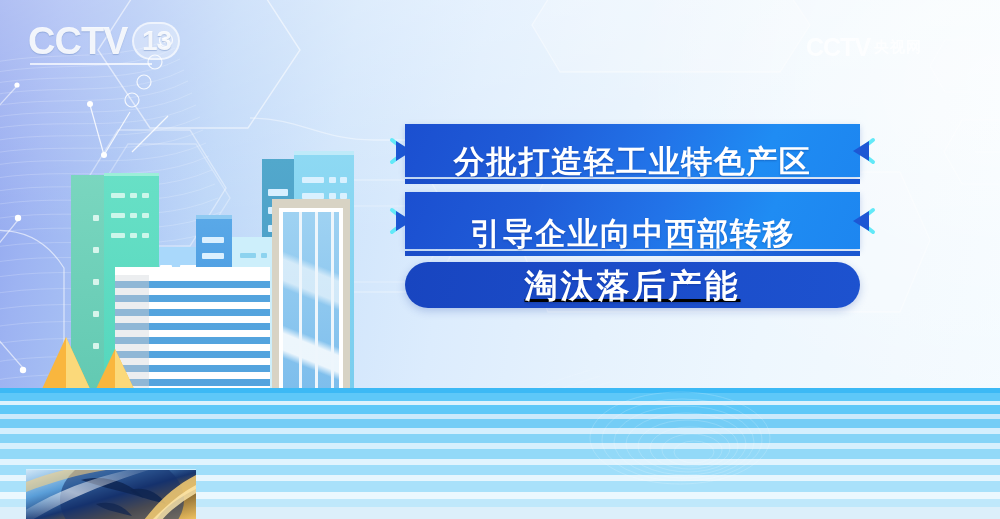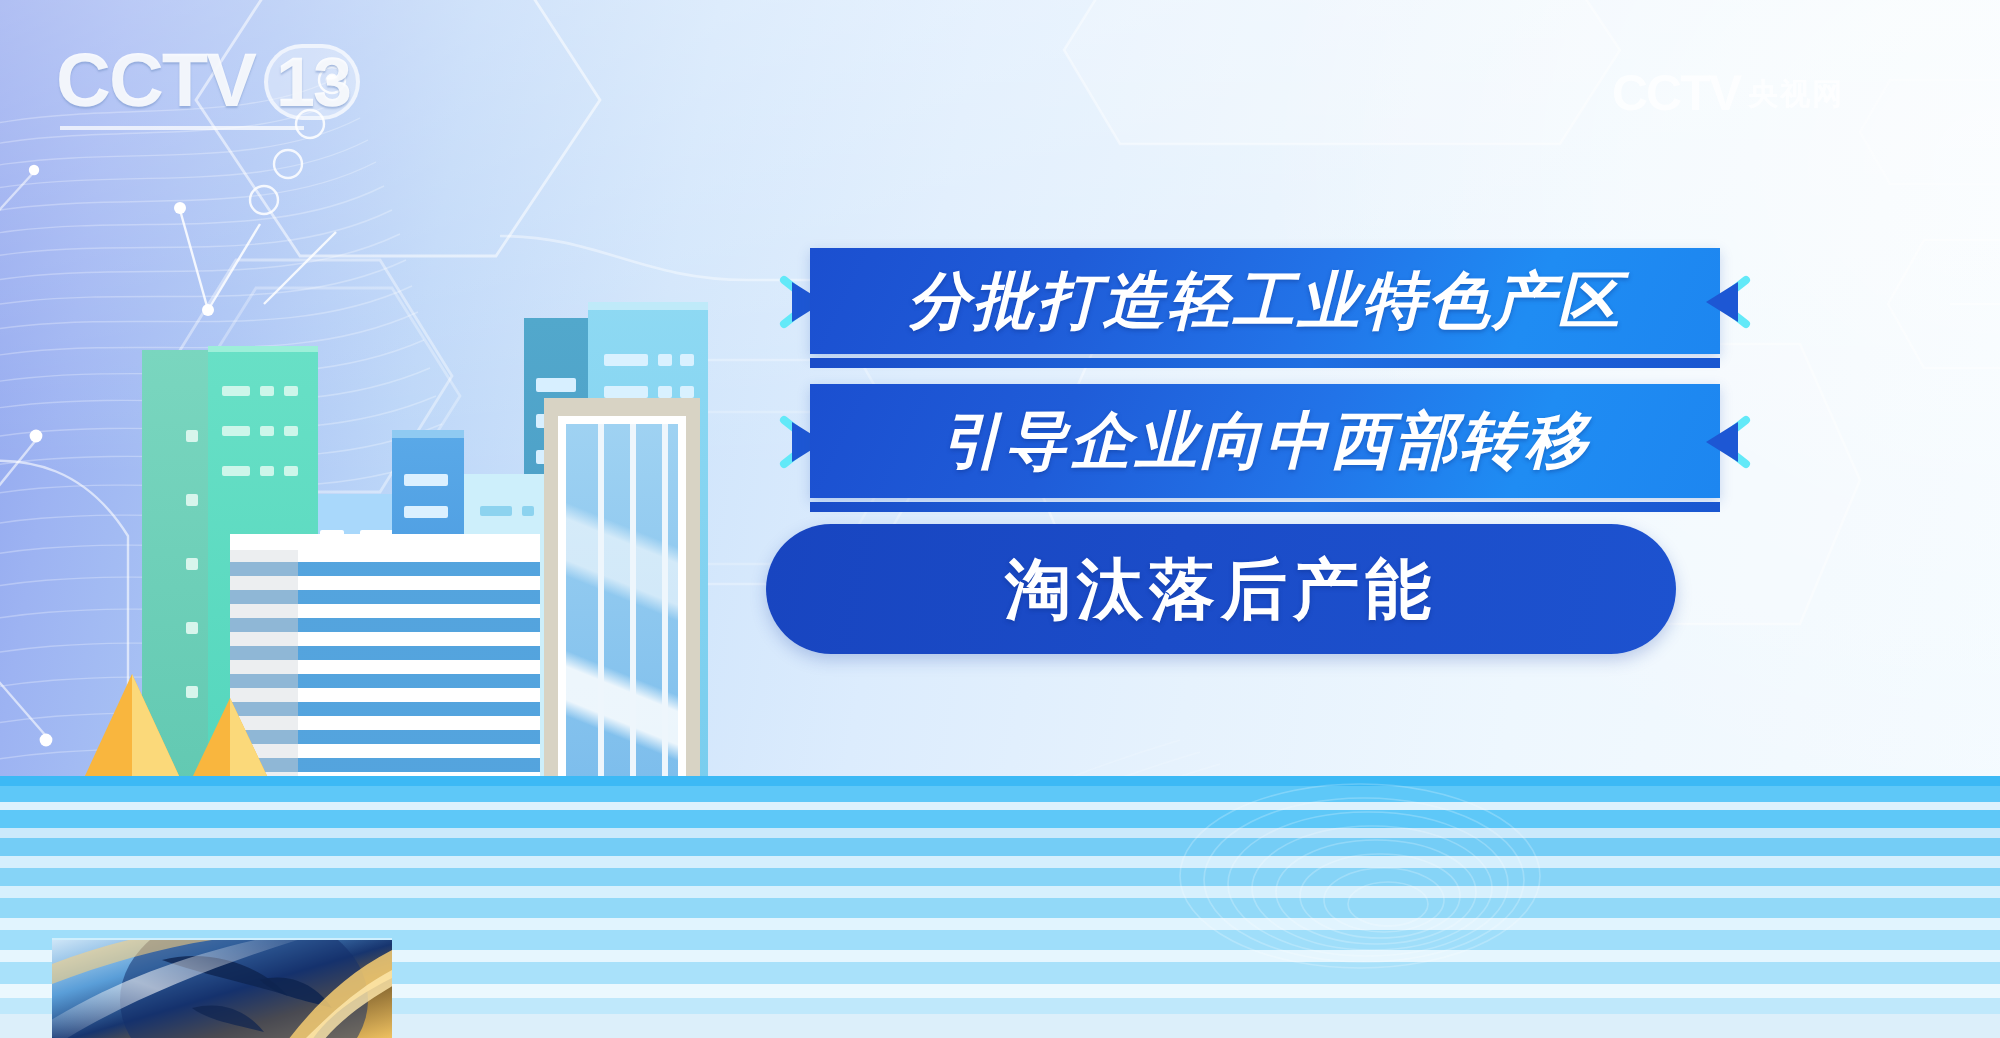--- a/index.html
+++ b/index.html
@@ -56,23 +56,22 @@
   
   .stripes{ position:absolute; left:0; top:388px; width:100%; height:131px; overflow:hidden; }
   .stripe{ position:absolute; left:0; width:100%; }
 
   
   .banner{ position:absolute; display:flex; align-items:center; justify-content:center; }
 
   .banner-body{
     position:relative; width:100%; height:100%;
     background:linear-gradient(115deg,#1b4fd0 0%,#1f5cd8 28%,#2273e8 55%,#1f8cf3 78%,#1d86f0 100%);
-    display:flex; align-items:center; justify-content:center;
+    display:flex; align-items:flex-end; justify-content:center;
     box-shadow:0 2px 6px rgba(30,80,180,.22);
-    font-style:italic;
   }
   .banner-body::after{
     content:""; position:absolute; left:0; right:0; bottom:-7px; height:5px;
     background:linear-gradient(90deg,#1a4cc8,#1f6fe2 55%,#1a56d0);
   }
   .banner-txt{
     color:#fff; font-size:31px; font-weight:bold; letter-spacing:1.5px;
     line-height:1; white-space:nowrap;
     text-shadow:0 1px 2px rgba(10,40,120,.35);
   }
@@ -93,21 +92,21 @@
     font-size:38px; font-weight:bold; letter-spacing:-1px; line-height:1;
     color:rgba(255,255,255,.88);
     text-shadow:0 1px 1px rgba(120,150,200,.55);
     display:flex; align-items:flex-end; gap:1px;
   }
   .logo-13{
     display:inline-flex; align-items:center; justify-content:center;
     min-width:48px; height:38px; border-radius:19px;
     background:rgba(255,255,255,.30);
     border:2px solid rgba(255,255,255,.62);
-    font-size:35px; margin-left:4px; padding:0 7px;
+    font-size:28px; margin-left:4px; padding:0 7px;
   }
   .logo-rule{ width:122px; height:2px; background:rgba(255,255,255,.72); margin:3px 0 3px 2px; }
   .logo-sub{
     font-size:24px; font-weight:bold; letter-spacing:14px;
     color:rgba(255,255,255,.85); text-align:center; line-height:1;
     text-shadow:0 1px 1px rgba(120,150,200,.5);
   }
 
   
   .watermark{
@@ -420,21 +419,21 @@
       <span class="banner-txt">引导企业向中西部转移</span>
     </div>
     <span class="arrow" style="right:-18px;">
       <svg viewBox="0 0 34 34" width="34" height="34">
         <polyline points="29,6 15,17 29,28" fill="none" stroke="#62e9f8" stroke-width="4" stroke-linejoin="round" stroke-linecap="round"></polyline>
         <polygon points="25,7 9,17 25,27" fill="#1d57d4"></polygon>
       </svg>
     </span>
   </div>
 
-  <div class="pill" style="left:383px; top:262px; width:455px; height:65px;">
+  <div class="pill" style="left:405px; top:262px; width:455px; height:46px;text-decoration:underline;">
     <span class="banner-txt">淘汰落后产能</span>
   </div>
 
   <div class="logo">
     <div class="logo-main">
       <span>CCTV</span>
       <span class="logo-13">13</span>
     </div>
     <div class="logo-rule"></div>
   </div>

